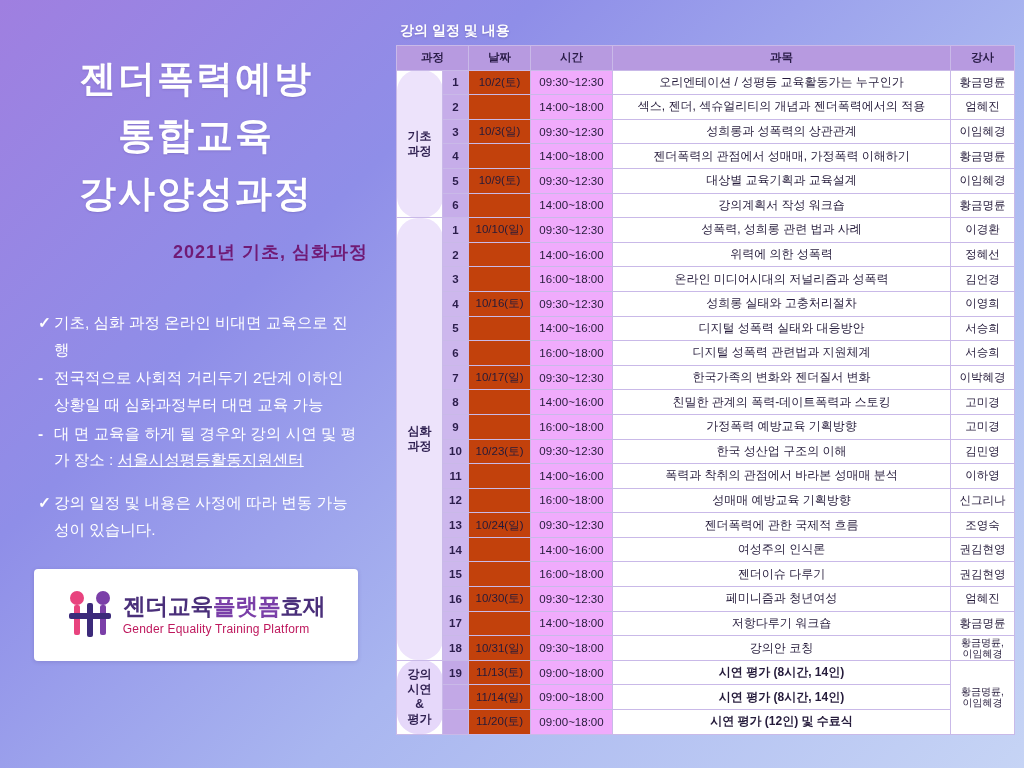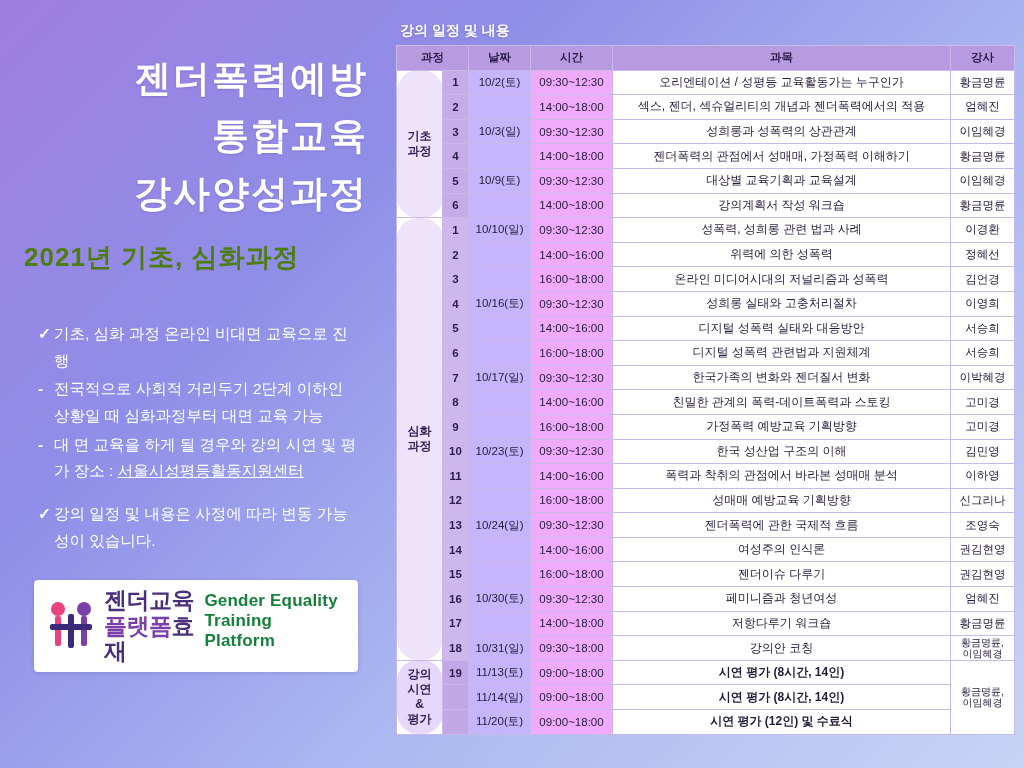--- a/index.html
+++ b/index.html
@@ -21,30 +21,30 @@
     padding: 40px 24px 20px 24px;
     display: flex;
     flex-direction: column;
   }
   .title-block { margin-top: 10px; }
   .title-line {
     color: #ffffff;
     font-size: 37px;
     font-weight: bold;
     letter-spacing: 2px;
-    text-align: right;
+    text-align: center;
     line-height: 1.55;
     text-shadow: 0 1px 2px rgba(80,60,140,0.25);
   }
   .subtitle {
     margin-top: 18px;
-    color: #4d7c0f;
-    font-size: 26px;
-    font-weight: bold;
-    text-align: left;
+    color: #701a75;
+    font-size: 18px;
+    font-weight: bold;
+    text-align: right;
     letter-spacing: 1px;
   }
 
   .notes {
     margin-top: 46px;
     padding: 0 6px 0 14px;
     color: #ffffff;
     font-size: 15.5px;
     line-height: 1.72;
   }
@@ -65,33 +65,33 @@
     border-radius: 4px;
     height: 92px;
     display: flex;
     align-items: center;
     justify-content: center;
     gap: 10px;
     padding: 0 14px;
     box-shadow: 0 1px 4px rgba(60,40,110,0.18);
   }
   .logo-mark { width: 46px; height: 52px; flex: 0 0 46px; }
-  .logo-text { display: flex; flex-direction: row; justify-content: center; }
+  .logo-text { display: flex; flex-direction: column; justify-content: center; }
   .logo-main {
     font-size: 23px;
     font-weight: bold;
     color: #4a2f7a;
     letter-spacing: -0.5px;
     line-height: 1.1;
   }
   .logo-main .accent { color: #7a3fa8; }
   .logo-sub {
-    font-size: 17px;
-    font-weight: bold;
-    color: #15803d;
+    font-size: 12px;
+    font-weight: normal;
+    color: #be185d;
     letter-spacing: 0.2px;
     margin-top: 3px;
   }
 
   
   .right {
     position: absolute;
     left: 392px; top: 0;
     width: 632px; height: 641px;
     padding: 22px 8px 8px 4px;
@@ -141,21 +141,21 @@
     font-size: 12px;
     color: #2e1f50;
     line-height: 1.25;
     border-radius: 21px;
   }
   td.no {
     background: #cbb4ec;
     font-weight: bold;
     color: #2b1d4c;
   }
-  td.date { background: #c4b5fd; }
+  td.date { background: #c2410c; }
   td.time { background: #f0abfc; font-size: 11.5px; }
   td.subj { background: #ffffff; font-weight: normal; font-size: 12px; }
   td.inst { background: #ffffff; font-size: 11.5px; }
 
   tr.basic td.no { background: #c6ade9; }
   tr.adv   td.no { background: #cdb7ed; }
   tr.eval  td.no { background: #c2a8e6; }
   tr.eval td.subj { font-weight: bold; text-align: center; }
   td.course.eval-course { background: #e6d8fa; }
 </style>

